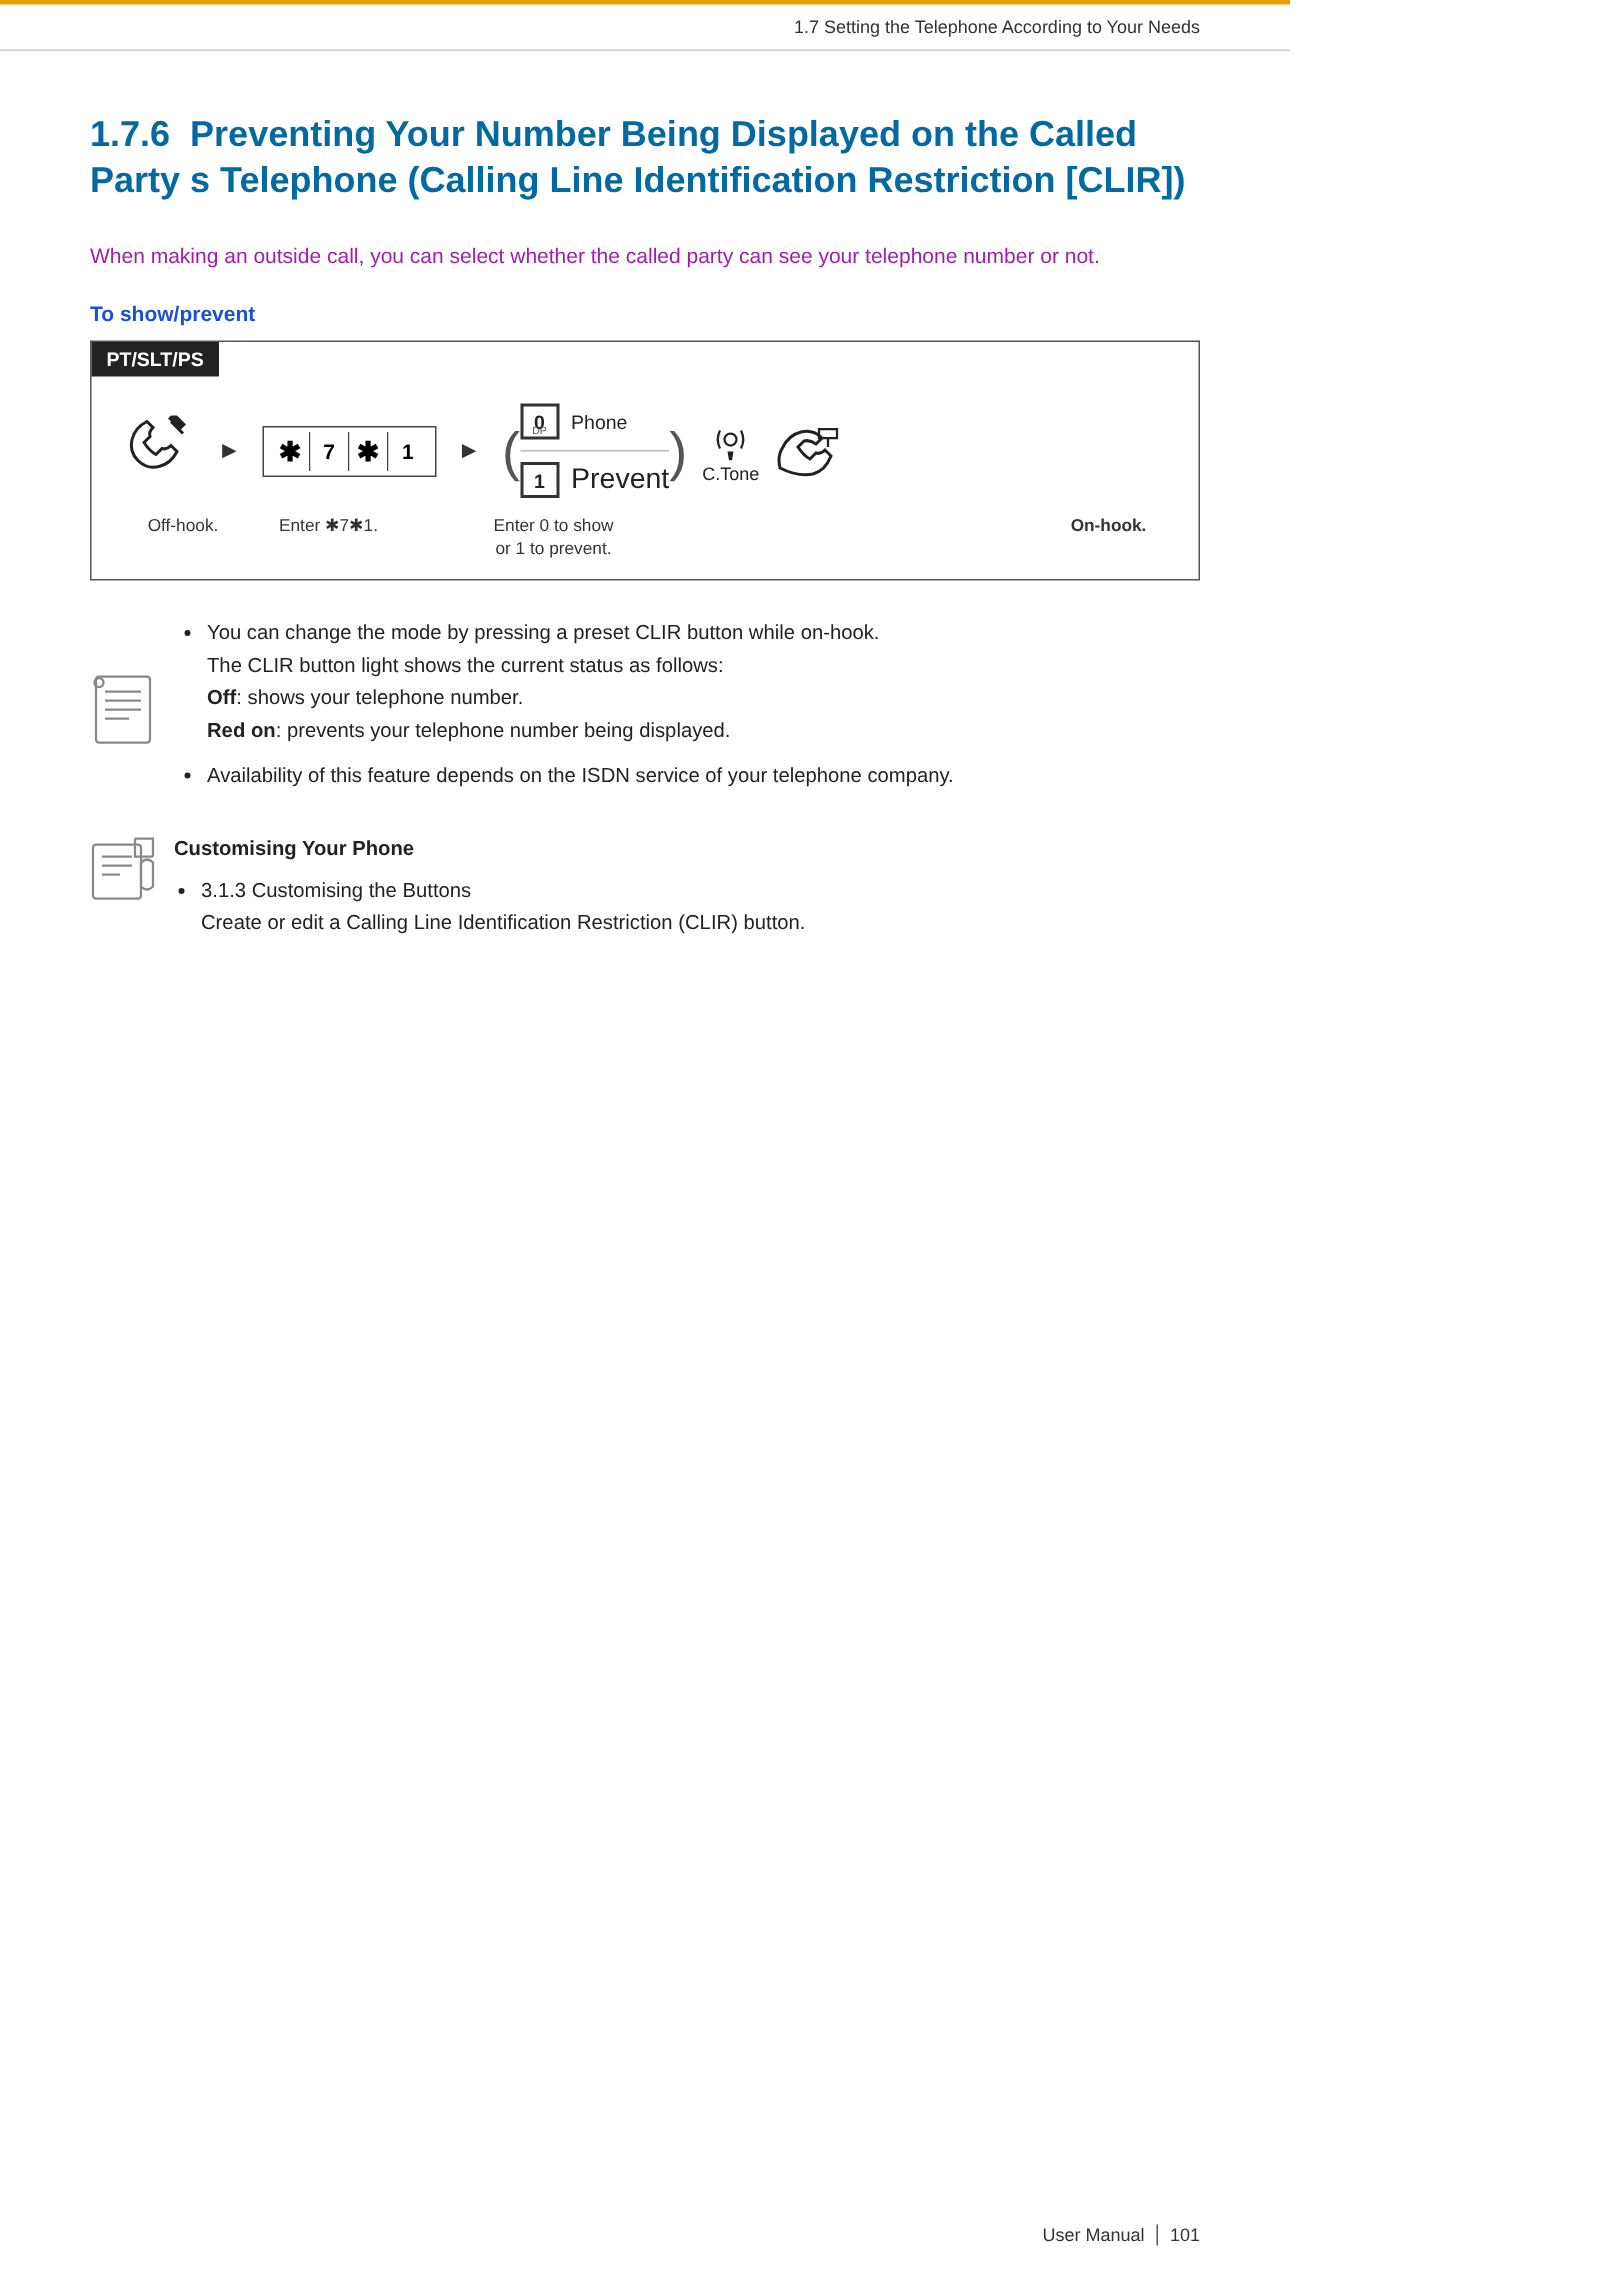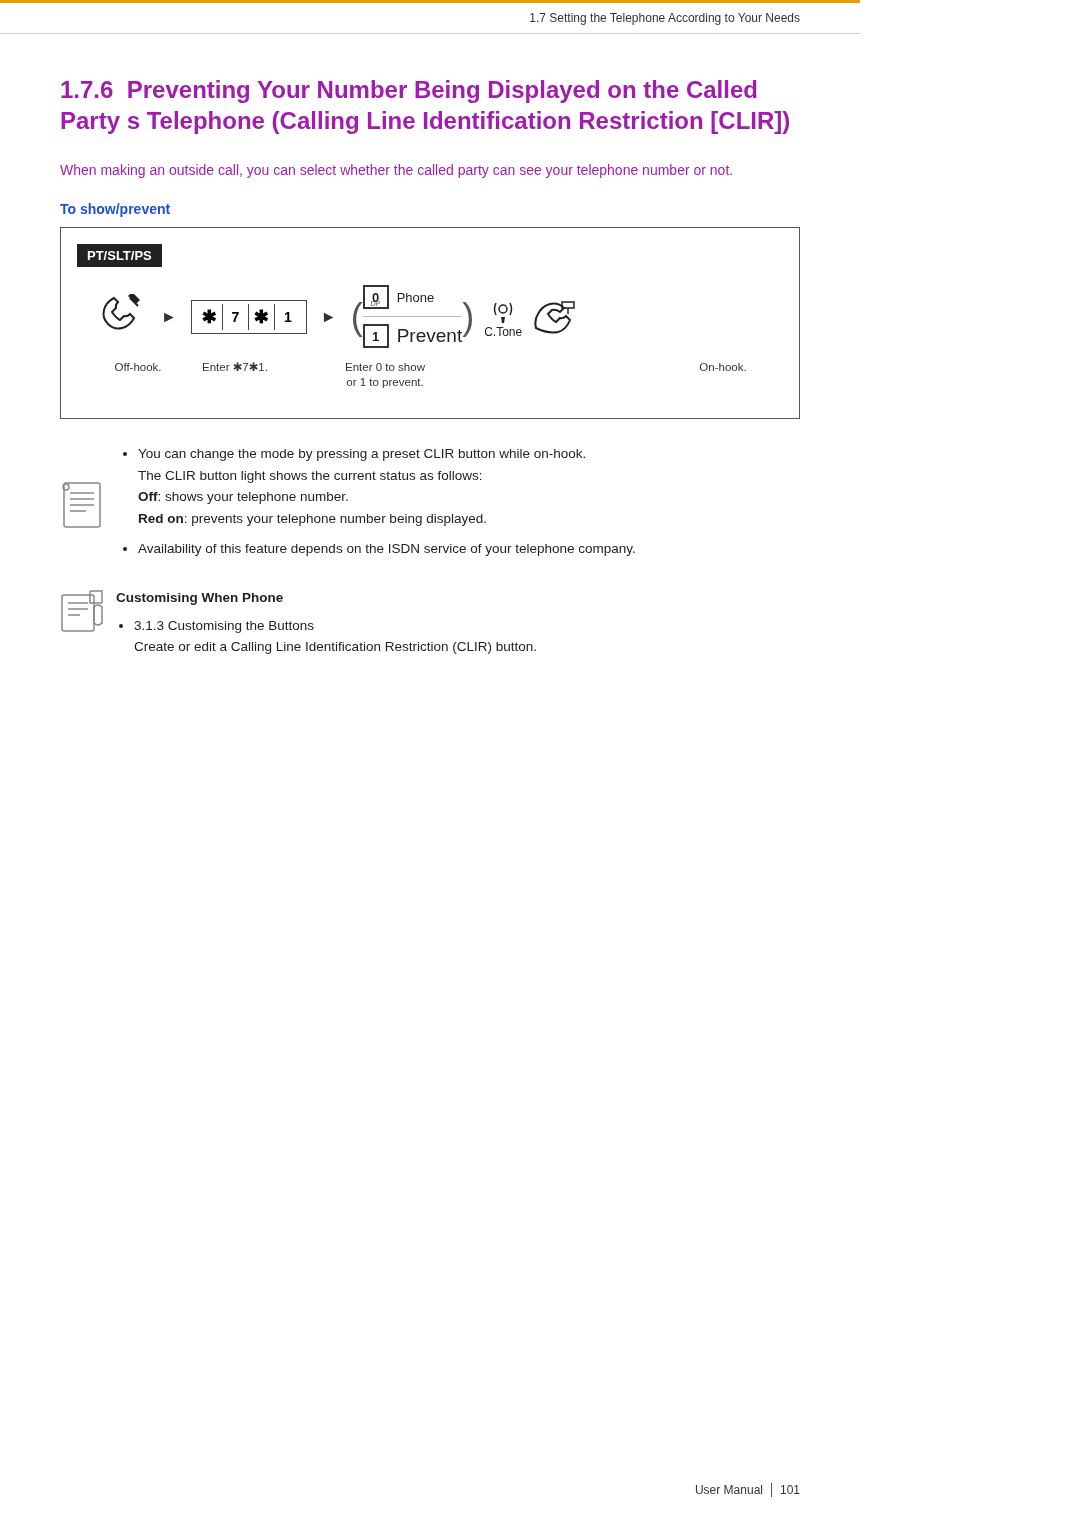--- a/index.html
+++ b/index.html
@@ -35,41 +35,41 @@
     .content {
       padding: 40px 60px 80px 60px;
     }
 
     
     .section-heading {
       font-size: 24px;
       font-weight: bold;
       line-height: 1.3;
       margin-bottom: 24px;
-      color: #a21caf;
+      color: #0369a1;
     }
 
     .intro-text {
       font-size: 14px;
       line-height: 1.5;
       margin-bottom: 20px;
       color: #a21caf;
     }
 
     .subsection-heading {
       font-size: 14px;
       font-weight: bold;
       margin-bottom: 10px;
       color: #1d4ed8;
     }
 
     
     .diagram-box {
       border: 1px solid #555;
-      padding: 16px;
+      padding: 0;
       margin-bottom: 24px;
       background: #fff;
     }
 
     .diagram-header {
       background: #222;
       color: #fff;
       font-weight: bold;
       font-size: 13px;
       padding: 4px 10px;
@@ -342,21 +342,21 @@
             </svg>
           </div>
 
         </div>
 
         <div class="labels-row" style="margin-top:8px;padding-bottom:12px;justify-content:space-between;">
           <div class="lbl" style="width:54px;margin-right:10px;">Off-hook.</div>
           <div class="lbl" style="width:120px;margin-right:30px;text-align:center;">Enter ✱7✱1.</div>
           <div class="lbl" style="width:120px;margin-right:30px;text-align:center;white-space:pre-line;">Enter 0 to show
 or 1 to prevent.</div>
-          <div class="lbl" style="width:60px;text-align:center;margin-left:auto;">On-hook.</div>
+          <div class="lbl" style="width:60px;text-align:center;margin-left:auto;font-weight:bold;">On-hook.</div>
         </div>
 
       </div>
     </div>
 
     <div class="note-section">
 
       <div style="flex-shrink:0;margin-top:2px;">
         <svg width="44" height="48" viewBox="0 0 44 48" fill="none" xmlns="http://www.w3.org/2000/svg">
           <rect x="4" y="2" width="36" height="44" rx="2" stroke="#888" stroke-width="1.5" fill="none"></rect>
@@ -391,21 +391,21 @@
           <line x1="8" y1="14" x2="28" y2="14" stroke="#888" stroke-width="1.5"></line>
           <line x1="8" y1="20" x2="28" y2="20" stroke="#888" stroke-width="1.5"></line>
           <line x1="8" y1="26" x2="20" y2="26" stroke="#888" stroke-width="1.5"></line>
           <path d="M30 2 L42 2 L42 14" stroke="#888" stroke-width="1.5" fill="none"></path>
           <path d="M30 2 L30 14 L42 14" stroke="#888" stroke-width="1.5" fill="none"></path>
           <path d="M34 18 Q38 14 42 18 L42 34 Q38 38 34 34Z" stroke="#888" stroke-width="1.5" fill="none"></path>
         </svg>
       </div>
 
       <div class="customising-content">
-        <div class="heading">Customising When Phone</div>
+        <div class="heading">Customising Your Phone</div>
         <ul>
           <li>
             3.1.3 Customising the Buttons<br>
             Create or edit a Calling Line Identification Restriction (CLIR) button.
           </li>
         </ul>
       </div>
     </div>
 
   </div>

